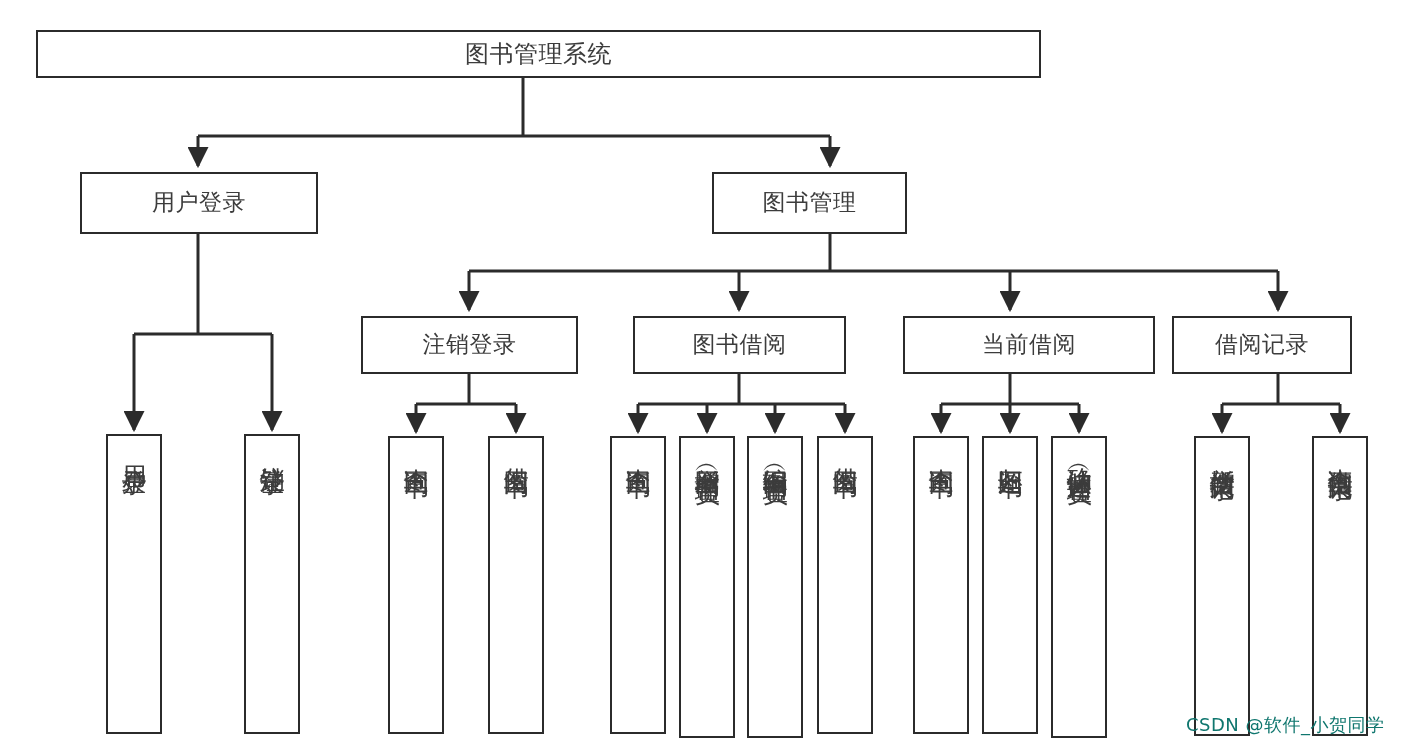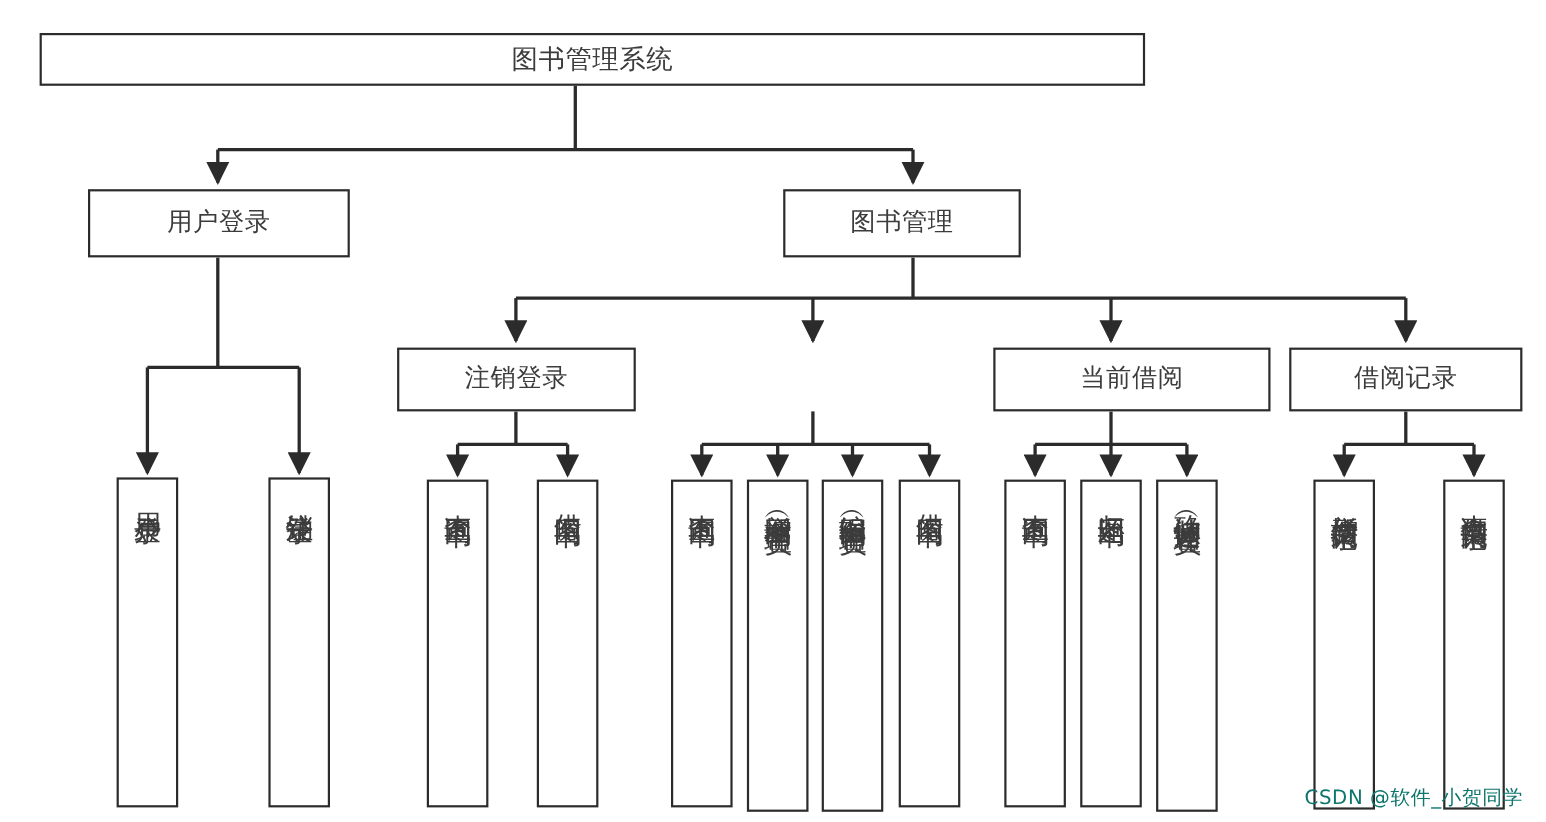--- a/index.html
+++ b/index.html
@@ -129,34 +129,37 @@
   </svg>
 
   <div class="node horizontal root" style="left:36px; top:14px; width:1005px; height:48px;margin-top:16px;">
     <span class="label">图书管理系统</span>
   </div>
 
   <div class="node horizontal" style="left:80px; top:172px; width:238px; height:62px;">
     <span class="label">用户登录</span>
   </div>
 
-  <div class="node horizontal" style="left:712px; top:172px; width:216px; height:62px;">
+  <div class="node horizontal" style="left:712px; top:172px; width:195px; height:62px;">
     <span class="label">图书管理</span>
   </div>
 
   <div class="node horizontal" style="left:361px; top:316px; width:217px; height:58px;">
     <span class="label">注销登录</span>
   </div>
 
+  <div class="node horizontal" style="left:633px; top:316px; width:213px; height:58px;">
+    <span class="label">图书借阅</span>
+  </div>
 
   <div class="node horizontal" style="left:903px; top:316px; width:252px; height:58px;">
     <span class="label">当前借阅</span>
   </div>
 
-  <div class="node horizontal" style="left:1172px; top:316px; width:212px; height:58px;">
+  <div class="node horizontal" style="left:1172px; top:316px; width:180px; height:58px;">
     <span class="label">借阅记录</span>
   </div>
 
   <div class="node vertical" style="left:106px; top:434px; width:56px; height:300px;">
     <span class="label">用户登录</span>
   </div>
 
   <div class="node vertical" style="left:244px; top:434px; width:56px; height:300px;">
     <span class="label">注销登录</span>
   </div>

